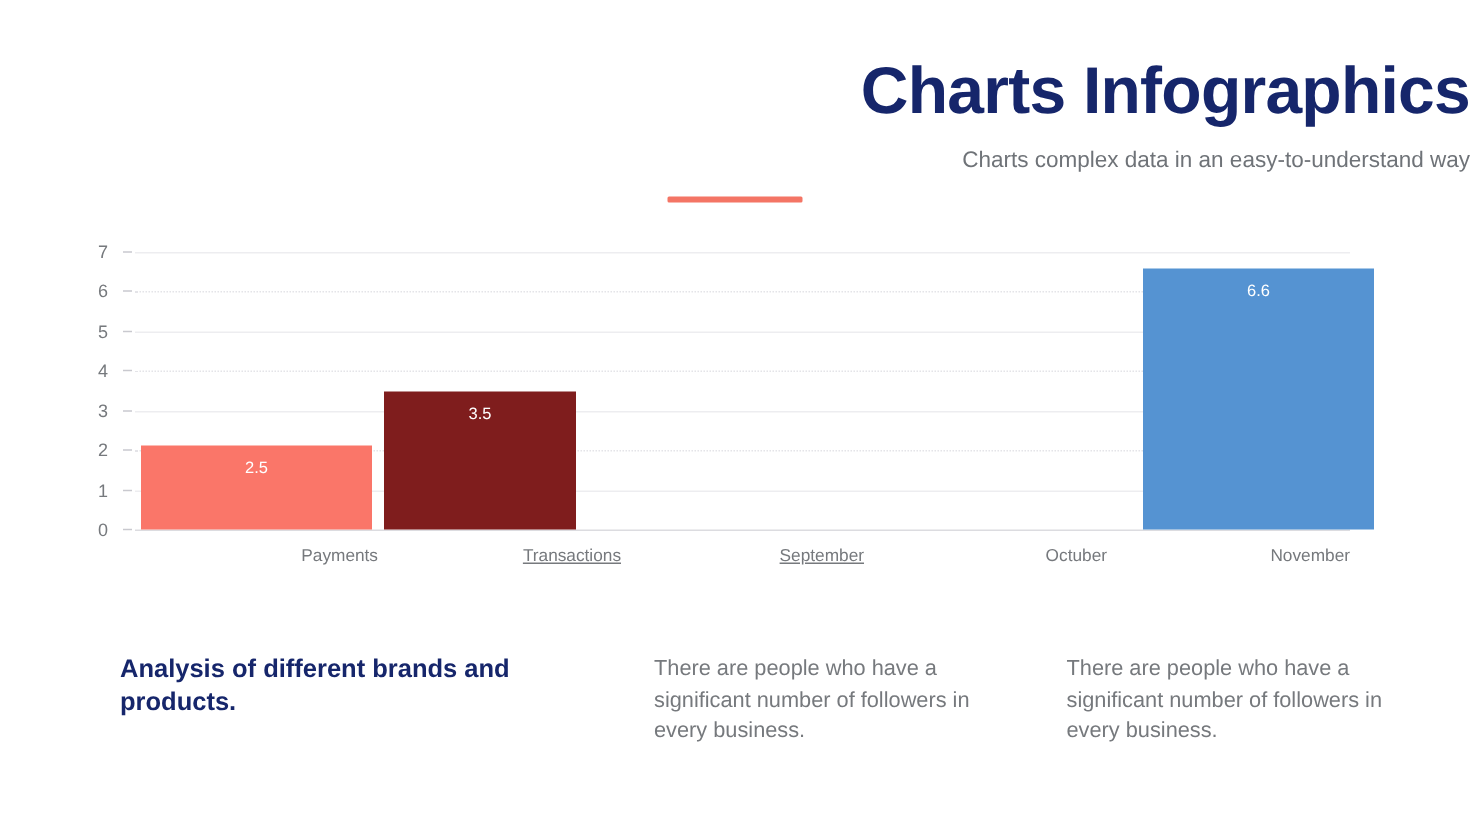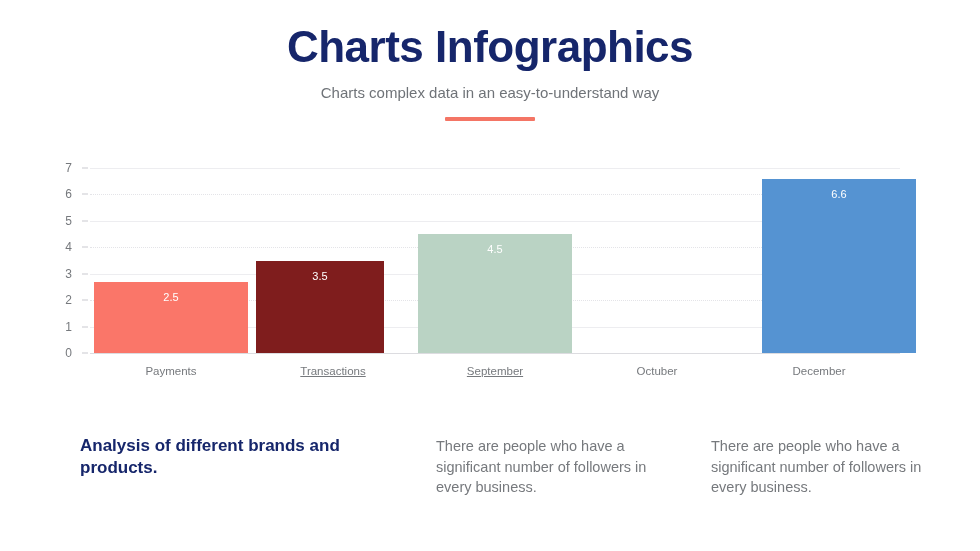--- a/index.html
+++ b/index.html
@@ -10,22 +10,22 @@
     width: 980px;
     height: 551px;
     background: #ffffff;
     font-family: "Liberation Sans", sans-serif;
     overflow: hidden;
     position: relative;
   }
 
   
   .header {
-    text-align: center;
-    padding-top: 24px;
+    text-align: right;
+    padding-top: 38px;
   }
   .title {
     font-size: 44px;
     font-weight: bold;
     color: #16266b;
     letter-spacing: -0.5px;
     line-height: 1.05;
     margin: 0;
   }
   .subtitle {
@@ -107,21 +107,21 @@
     left: 0;
     width: 100%;
     text-align: center;
     font-size: 11px;
     color: #ffffff;
     font-weight: 400;
   }
   .xlabel {
     position: absolute;
     top: 197px;
-    text-align: center;
+    text-align: right;
     font-size: 11.5px;
     color: #76797d;
   }
 
   
   .bottom {
     position: absolute;
     left: 0;
     top: 425px;
     width: 980px;
@@ -178,37 +178,34 @@
       <div class="ytick-dash" style="top: 52.8571px; left: -8px;"></div>
       <div class="ytick" style="top: 52.8571px; left: -78px;">5</div>
       <div class="gridline dotted" style="top: 26.4286px;"></div>
       <div class="ytick-dash" style="top: 26.4286px; left: -8px;"></div>
       <div class="ytick" style="top: 26.4286px; left: -78px;">6</div>
       <div class="gridline" style="top: 0px;"></div>
       <div class="ytick-dash" style="top: 0px; left: -8px;"></div>
       <div class="ytick" style="top: 0px; left: -78px;">7</div>
     </div>
   <div class="bars" id="bars-layer">
-      <div class="bar" style="left: 4px; width: 154px; height: 71px; background: rgb(250, 118, 105);">
+      <div class="bar" style="left: 4px; width: 154px; height: 56px; background: rgb(250, 118, 105);">
         <div class="bar-value">2.5</div>
       </div>
       <div class="xlabel" style="left: 0px; width: 162px;">Payments</div>
       <div class="bar" style="left: 166px; width: 128px; height: 92.5px; background: #7f1d1d;">
         <div class="bar-value">3.5</div>
       </div>
       <div class="xlabel" style="left: 162px; width: 162px; text-decoration: underline;">Transactions</div>
-      <div class="bar" style="left: 328px; width: 154px; height: 118.929px; background: rgb(186, 211, 196);">
-        <div class="bar-value">4.5</div>
-      </div>
       <div class="xlabel" style="left: 324px; width: 162px; text-decoration: underline;">September</div>
       <div class="xlabel" style="left: 486px; width: 162px;">Octuber</div>
       <div class="bar" style="left: 652px; width: 154px; height: 174.429px; background: rgb(85, 147, 210); margin-left: 20px;">
         <div class="bar-value">6.6</div>
       </div>
-      <div class="xlabel" style="left: 648px; width: 162px;">December</div>
+      <div class="xlabel" style="left: 648px; width: 162px;">November</div>
     </div>
 </div>
 
 <div class="bottom">
   <div class="col-heading">Analysis of different brands and products.</div>
   <div class="col-body c2">There are people who have a significant number of followers in every business.</div>
   <div class="col-body c3">There are people who have a significant number of followers in every business.</div>
 </div>
 
 </body></html>

